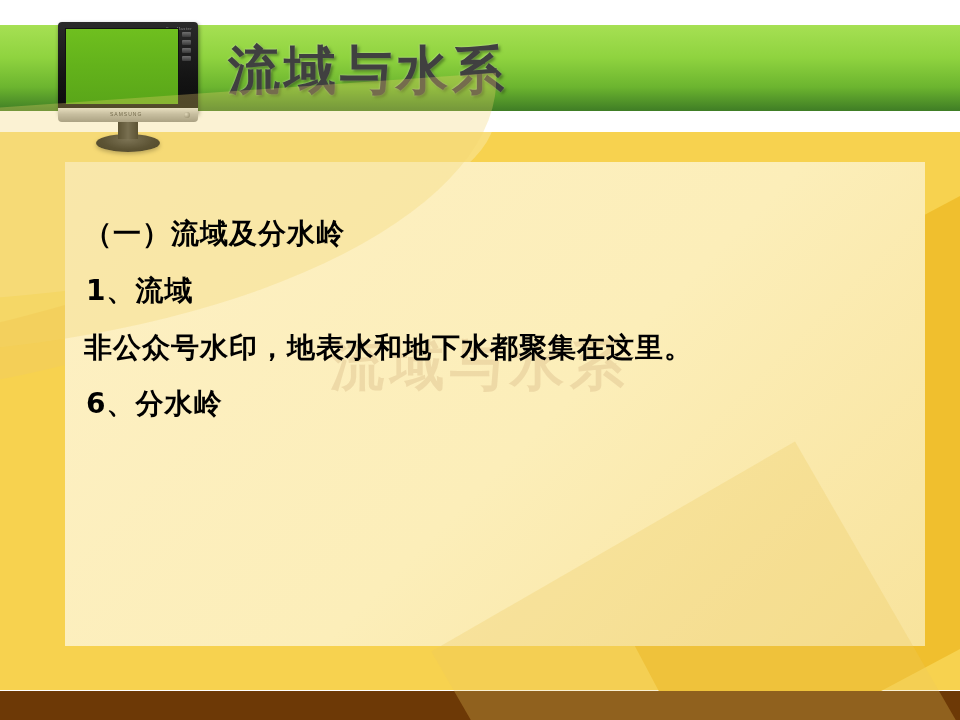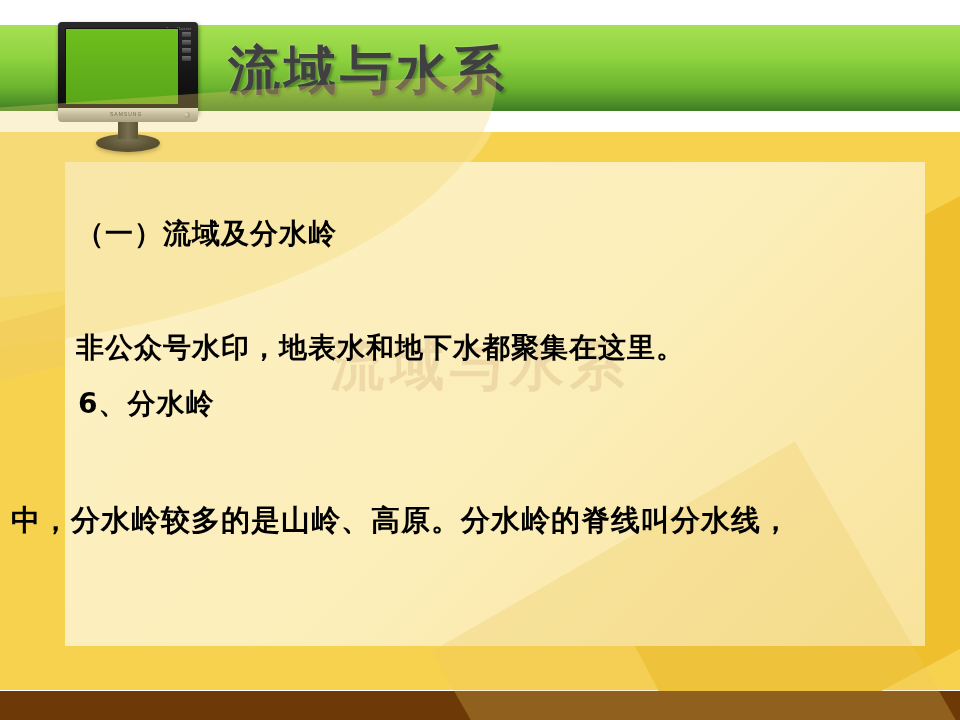--- a/index.html
+++ b/index.html
@@ -193,21 +193,21 @@
     font-size: 54px;
     font-weight: bold;
     color: rgba(225, 200, 150, 0.55);
     letter-spacing: 6px;
     white-space: nowrap;
     pointer-events: none;
   }
 
   .body-text {
     position: absolute;
-    left: 8px; top: 0;
+    left: 16px; top: 0;
     width: 860px; height: 484px;
     padding: 8px;
   }
   .line {
     position: absolute;
     color: #000000;
     font-family: "DejaVu Sans", "Liberation Sans", sans-serif;
     font-weight: bold;
     white-space: nowrap;
     letter-spacing: 1px;
@@ -256,18 +256,18 @@
 
   <div class="content-box">
     <div class="panel-shade2"></div>
     <div class="panel-shade"></div>
   </div>
 
   <div class="watermark">流域与水系</div>
 
   <div class="body-text">
     <div class="line l1">（一）流域及分水岭</div>
+    <div class="line l2">1、流域</div>
     <div class="line l3">非公众号水印，地表水和地下水都聚集在这里。</div>
     <div class="line l4">6、分水岭</div>
-    <div class="line l6">中，分水岭较多的是山岭、高原。分水岭的脊线叫分水线，</div>
   </div>
 
 </div>
 
 </body></html>

